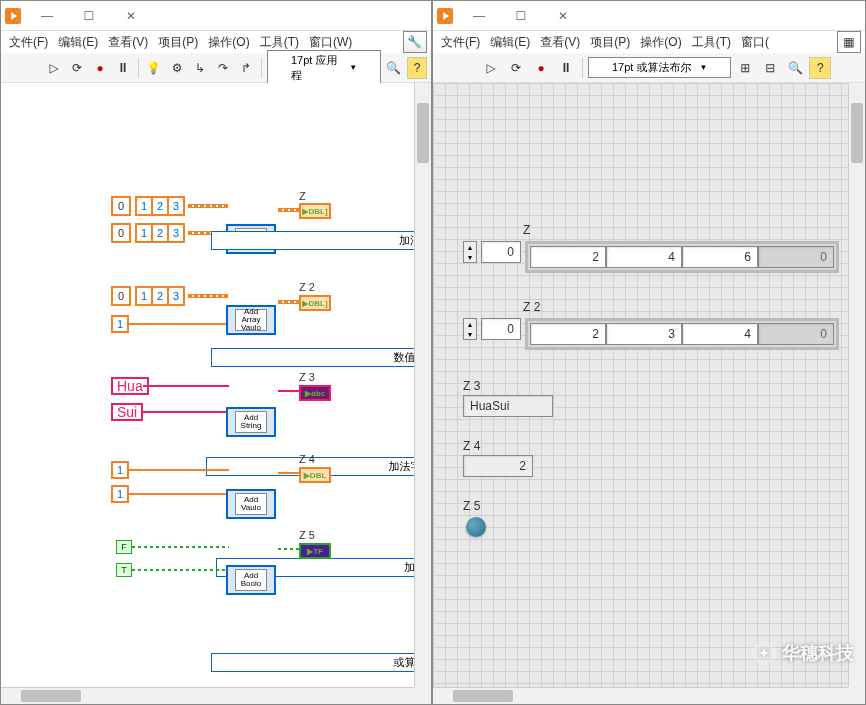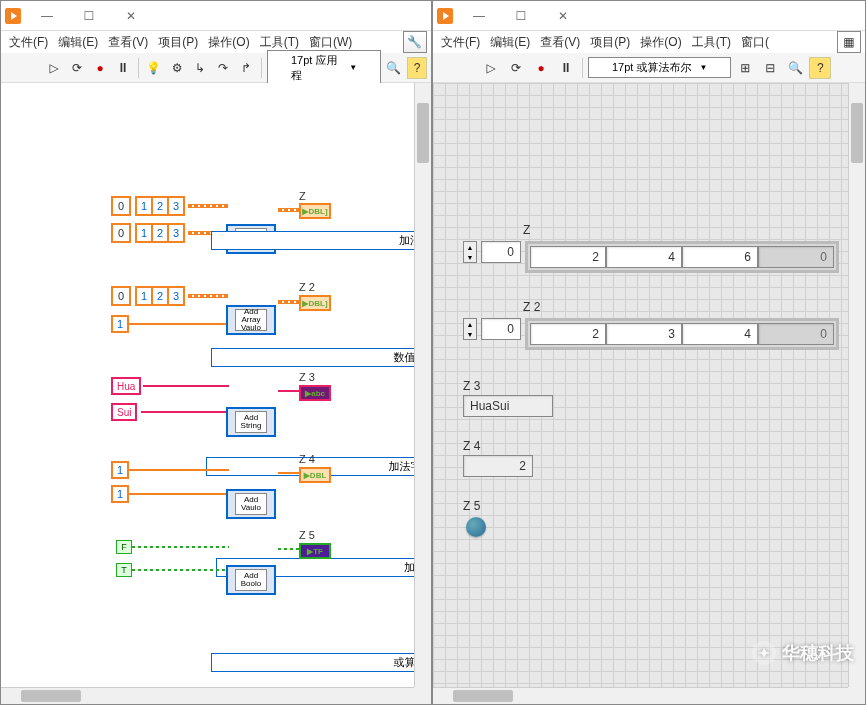--- a/index.html
+++ b/index.html
@@ -29,21 +29,21 @@
 .scrollbar-h .thumb { position: absolute; top: 2px; bottom: 2px; left: 20px; width: 60px; background: #c0c0c0; border-radius: 2px; }
 .sb-corner { position: absolute; right: 0; bottom: 0; width: 17px; height: 17px; background: #f0f0f0; }
 
 
 .bd-abs { position: absolute; }
 .arr-idx { width: 20px; height: 20px; border: 2px solid #f58220; background: #fff; display: flex; align-items: center; justify-content: center; font-size: 11px; color: #333; }
 .arr-box { display: flex; }
 .arr-cell { width: 18px; height: 20px; border: 2px solid #f58220; background: #fff; display: flex; align-items: center; justify-content: center; font-size: 11px; color: #06c; margin-left: -2px; }
 .arr-cell:first-child { margin-left: 0; }
 .int-const { width: 18px; height: 18px; border: 2px solid #f58220; background: #fff; display: flex; align-items: center; justify-content: center; font-size: 11px; color: #06c; }
-.str-const { height: 18px; padding: 0 4px; border: 2px solid #e91e63; background: #fff; display: flex; align-items: center; font-size: 10px; color: #e91e63; }
+.str-const { height: 18px; padding: 0 4px; border: 2px solid #e91e63; background: #fff; display: flex; align-items: center; font-size: 14px; color: #e91e63; }
 .bool-const { width: 16px; height: 14px; border: 1px solid #2a2; background: #dfd; display: flex; align-items: center; justify-content: center; font-size: 9px; color: #050; }
 .express { width: 50px; border: 2px solid #06c; background: #dce6f5; display: flex; flex-direction: column; align-items: center; padding: 2px; margin-top: 28px; }
 .express .ex-icon { width: 32px; height: 22px; background: #fff; border: 1px solid #888; display: flex; align-items: center; justify-content: center; font-size: 8px; text-align: center; line-height: 1; }
 .dropdown { border: 1px solid #06c; background: #fff; padding: 1px 14px 1px 4px; font-size: 11px; position: relative; cursor: pointer; min-width: 70px; text-align: center; }
 .dropdown::after { content: "▾"; position: absolute; right: 2px; top: 1px; color: #06c; font-size: 9px; }
 .ind-term { width: 32px; height: 16px; border: 2px solid #f58220; background: #ffe0b3; font-size: 8px; display: flex; align-items: center; justify-content: center; color: #6a3; font-weight: bold; }
 .ind-term.pink { border-color: #e91e63; background: #701a75; }
 .ind-term.green { border-color: #2a2; background: #4c1d95; }
 .lbl { font-size: 11px; color: #333; }
 .wire-h { position: absolute; height: 2px; }

